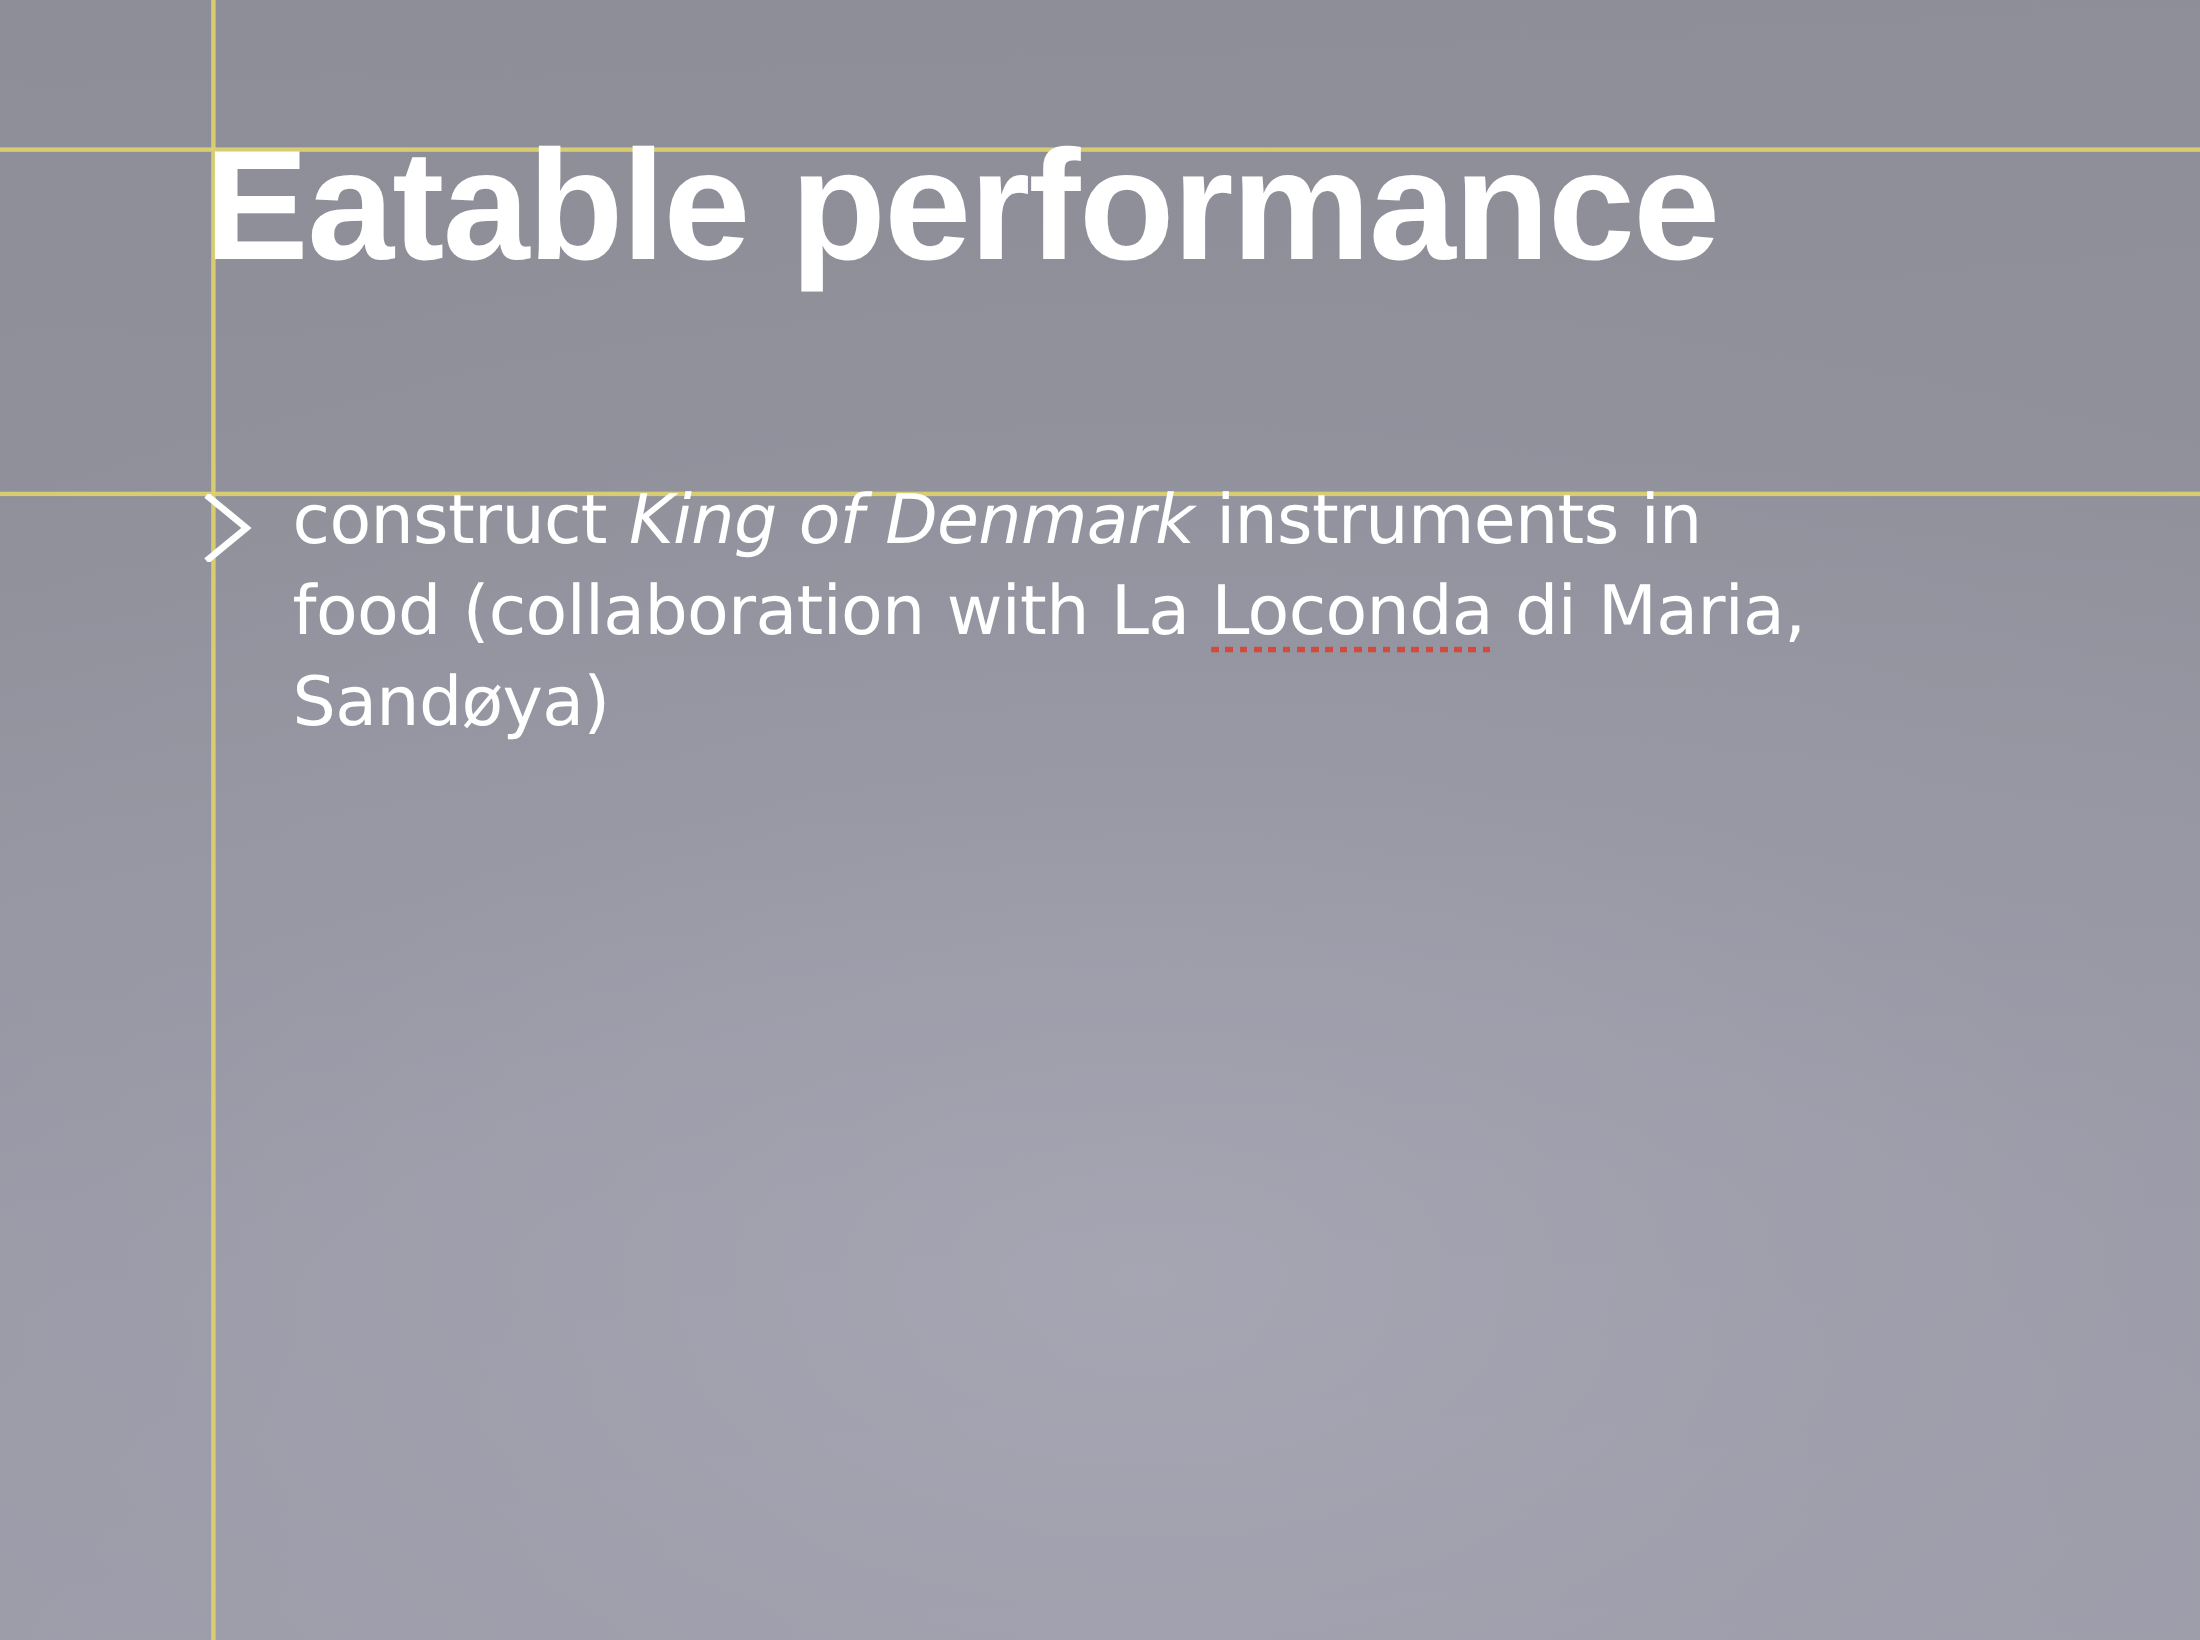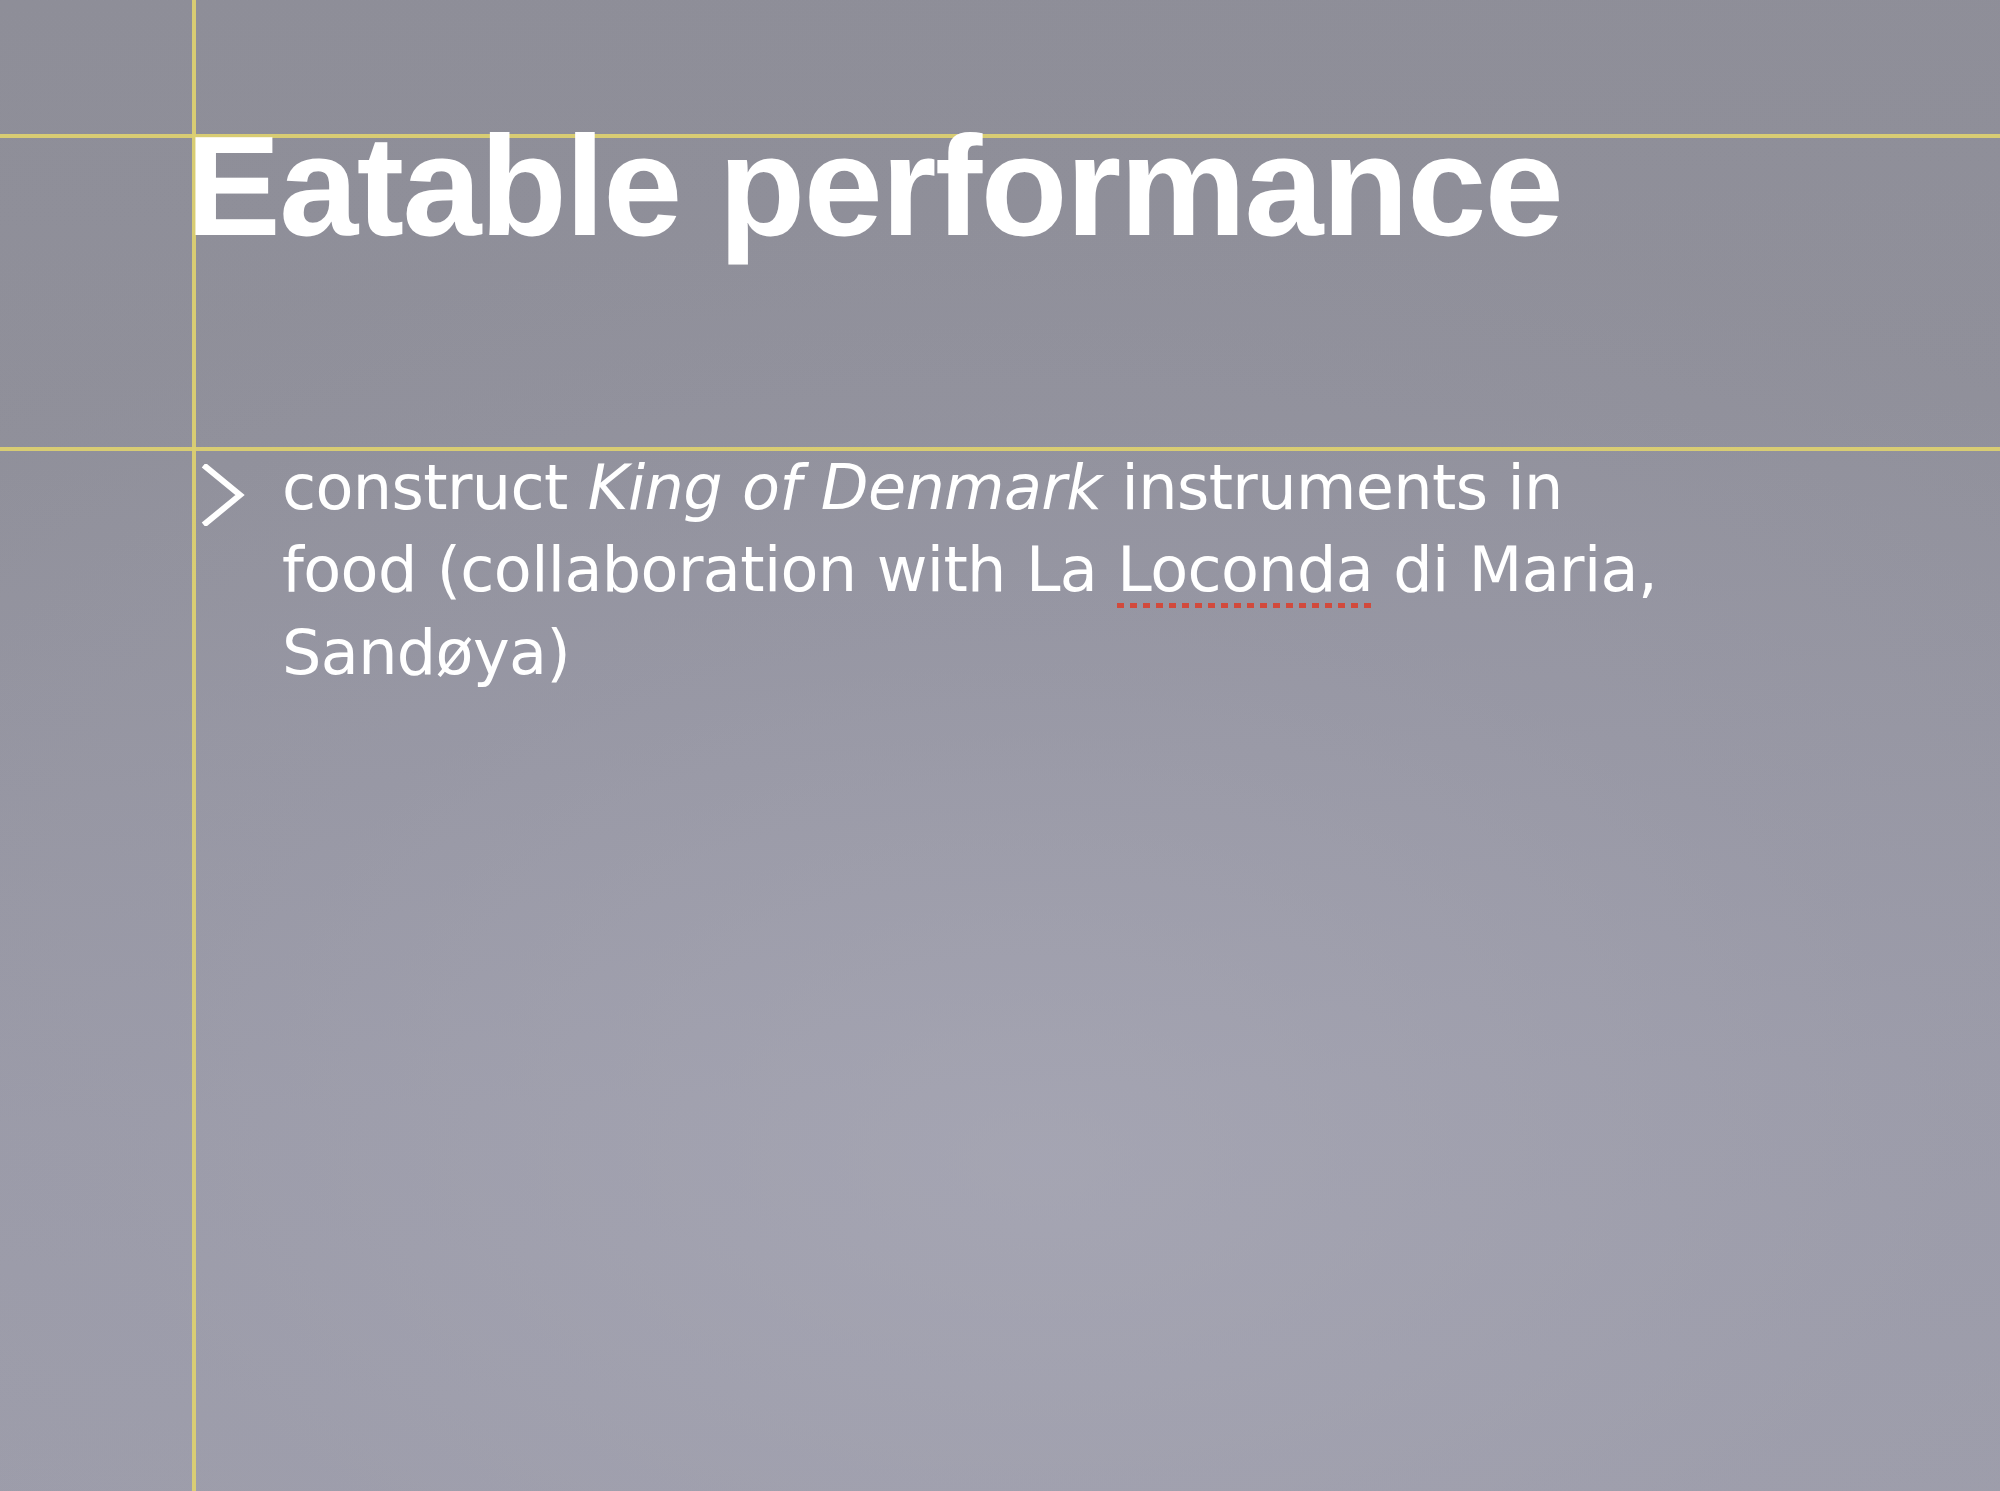--- a/index.html
+++ b/index.html
@@ -55,24 +55,23 @@
     font-size: 142px;
     line-height: 1.0;
     letter-spacing: -1.5px;
     white-space: nowrap;
     text-rendering: geometricPrecision;
   }
 
   
   .body-list {
     position: absolute;
-    left: 196px;
+    left: 180px;
     top: 432px;
     width: 1500px;
-    margin-top: 15px;
   }
 
   .bullet-row {
     position: relative;
     display: block;
     padding-left: 86px;
   }
 
   .bullet-marker {
     position: absolute;

